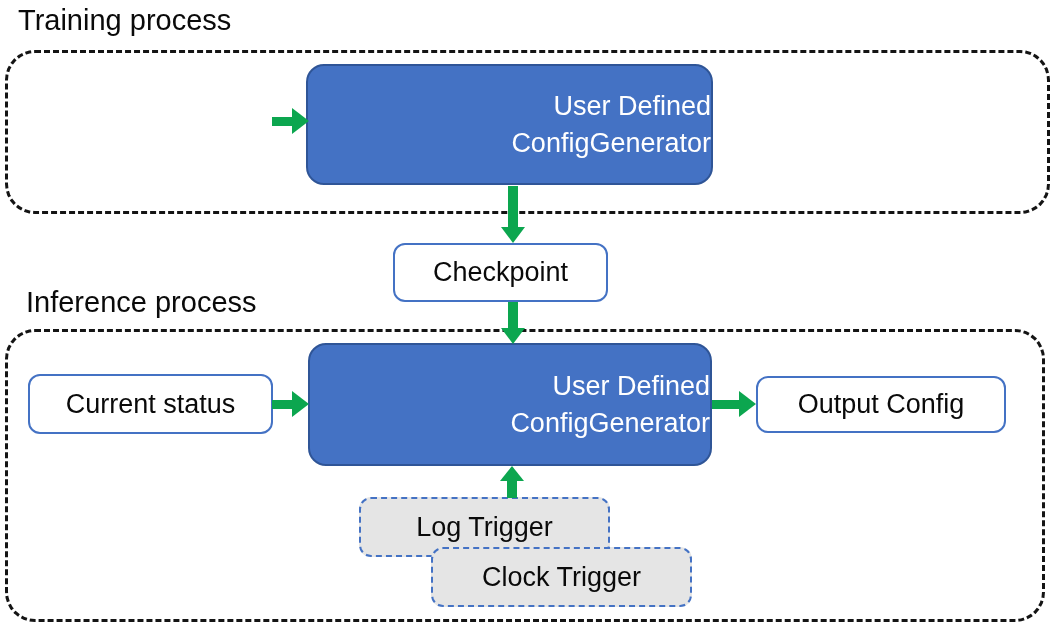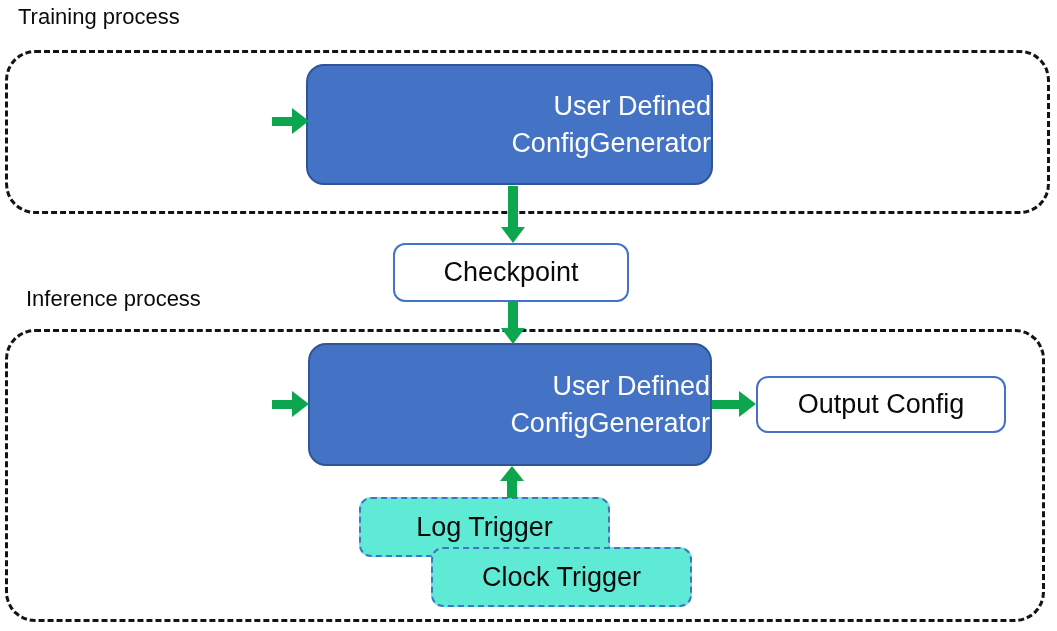--- a/index.html
+++ b/index.html
@@ -7,36 +7,36 @@
     --accent-blue-dark:#2F5597;
     --arrow-green:#0CA64F;
     --outline-black:#141414;
     --text-black:#0a0a0a;
   }
   *{margin:0;padding:0;box-sizing:border-box;}
   html,body{width:1057px;height:631px;background:#ffffff;
     font-family:"Liberation Sans", sans-serif;}
   .canvas{position:relative;width:1057px;height:631px;background:#ffffff;overflow:hidden;}
 
-  .section-label{position:absolute;font-size:22px;color:var(--text-black);
+  .section-label{position:absolute;font-size:29px;color:var(--text-black);
     white-space:nowrap;letter-spacing:0px;}
 
   .dashed-container{position:absolute;border:3px dashed var(--outline-black);
     border-radius:30px;background:transparent;}
 
   .io-box{position:absolute;background:#ffffff;border:2px solid var(--accent-blue);
     border-radius:10px;display:flex;align-items:center;justify-content:center;
     font-size:27px;color:var(--text-black);z-index:3;}
 
   .generator-box{position:absolute;background:var(--accent-blue);
     border:2px solid var(--accent-blue-dark);border-radius:18px;
     display:flex;flex-direction:column;align-items:flex-end;justify-content:center;
     color:#ffffff;font-size:27px;line-height:37px;text-align:center;z-index:3;}
 
-  .trigger-box{position:absolute;background:#5eead4;
+  .trigger-box{position:absolute;background:#e5e5e5;
     border:2px dashed var(--accent-blue);border-radius:12px;
     display:flex;align-items:center;justify-content:center;
     font-size:27px;color:var(--text-black);}
 
   
   .arrow{position:absolute;display:flex;z-index:4;}
   .arrow-right{flex-direction:row;align-items:center;}
   .arrow-right .shaft{flex:1;height:9px;background:var(--arrow-green);}
   .arrow-right .head{width:0;height:0;border-left:17px solid var(--arrow-green);
     border-top:13px solid transparent;border-bottom:13px solid transparent;}
@@ -67,31 +67,32 @@
   <div class="generator-box" style="left:306px;top:64px;width:407px;height:121px;">
     <div>User Defined</div>
     <div>ConfigGenerator</div>
   </div>
 
   <div class="arrow arrow-down" style="left:501px;top:186px;width:24px;height:57px;">
     <div class="shaft"></div>
     <div class="head"></div>
   </div>
 
-  <div class="io-box" style="left:393px;top:243px;width:236px;height:59px;border-radius:12px;">Checkpoint</div>
+  <div class="io-box" style="left:393px;top:243px;width:215px;height:59px;border-radius:12px;">Checkpoint</div>
 
   <div class="arrow arrow-down" style="left:501px;top:302px;width:24px;height:42px;">
     <div class="shaft"></div>
     <div class="head"></div>
   </div>
 
   <div class="section-label" style="left:18px;top:286px;margin-left:8px;">Inference process</div>
 
   <div class="dashed-container" style="left:5px;top:329px;width:1040px;height:293px;"></div>
 
+  <div class="io-box" style="left:28px;top:374px;width:245px;height:60px;border-radius:12px;">Current status</div>
 
   <div class="arrow arrow-right" style="left:272px;top:391px;width:37px;height:26px;">
     <div class="shaft"></div>
     <div class="head"></div>
   </div>
 
   <div class="generator-box" style="left:308px;top:343px;width:404px;height:123px;">
     <div>User Defined</div>
     <div>ConfigGenerator</div>
   </div>

